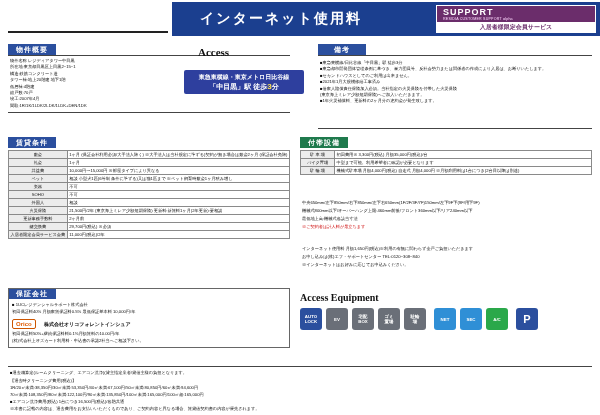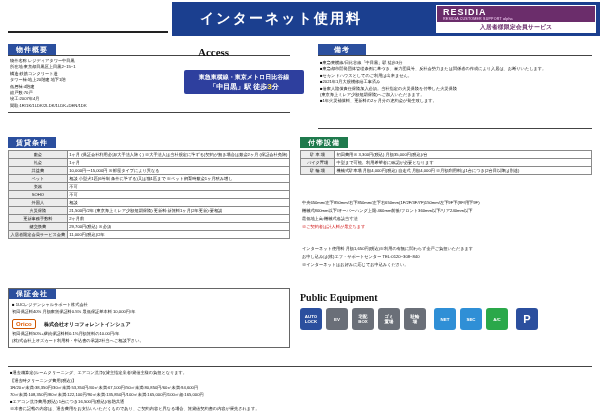--- a/index.html
+++ b/index.html
@@ -98,21 +98,21 @@
 </head>
 <body>
 
 <div class="page">
 
   <div class="header">
     <div class="hdr-title-underline"></div>
     <div class="hdr-bar">
       <div class="hdr-bar-name">インターネット使用料</div>
       <div class="hdr-logo">
-        <div class="hdr-logo-main">RESIDIA</div>
+        <div class="hdr-logo-main">SUPPORT</div>
         <div class="hdr-logo-sub">RESIDIA CUSTOMER SUPPORT αlpha</div>
         <div class="hdr-logo-band">入居者様限定会員サービス</div>
       </div>
     </div>
   </div>
 
   <div class="sec-title" style="left:8px; top:44px; width:48px;">物件概要</div>
   <div class="hr" style="left:8px; top:55px; width:282px;"></div>
   <div class="plain" style="left:10px; top:58px; width:280px;">
     <div>物件名称 レジディアタワー中目黒</div>
@@ -239,21 +239,21 @@
 
   <div class="plain" style="left:302px; top:200px; width:292px;">中央650mm/左下850mm/右下850mm/左下右650mm(1F/2F/3F/7F)150mm/左下9F下(9F/用下9F)</div>
   <div class="plain" style="left:302px; top:208px; width:292px;">機械式800mm以下/オーバーハング上限:460mm前後/フロント360mm以下/リア240mm以下</div>
   <div class="plain" style="left:302px; top:216px; width:292px;">最低地上高:機械式各該当寸法</div>
   <div class="plain redtxt" style="left:302px; top:224px; width:292px;">※ご契約者は計人料が最立ちます</div>
 
   <div class="plain" style="left:302px; top:246px; width:292px;">インターネット使用料   月額1,650円(税込)※利用の有無に関わらず全戸ご負担いただきます</div>
   <div class="plain" style="left:302px; top:254px; width:292px;">                                     お申し込みは(株)エフ・サポートセンター TEL:0120−308−840</div>
   <div class="plain" style="left:302px; top:262px; width:292px;">                                     ※インターネットはお好みに応じてお申込みください。</div>
 
-  <div class="pe-title" style="left:300px; top:292px;">Public Equipment</div>
+  <div class="pe-title" style="left:300px; top:292px;">Access Equipment</div>
 
   <div class="pe-icon" style="left:300px; top:308px; background:#2b4f9e; white-space:pre-line;">AUTO
 LOCK</div>
   <div class="pe-icon" style="left:326px; top:308px; background:#6a6f78;">EV</div>
   <div class="pe-icon" style="left:352px; top:308px; background:#6a6f78; white-space:pre-line;">宅配
 BOX</div>
   <div class="pe-icon" style="left:378px; top:308px; background:#6a6f78; white-space:pre-line;">ゴミ
 置場</div>
   <div class="pe-icon" style="left:404px; top:308px; background:#6a6f78; white-space:pre-line;">駐輪
 場</div>

